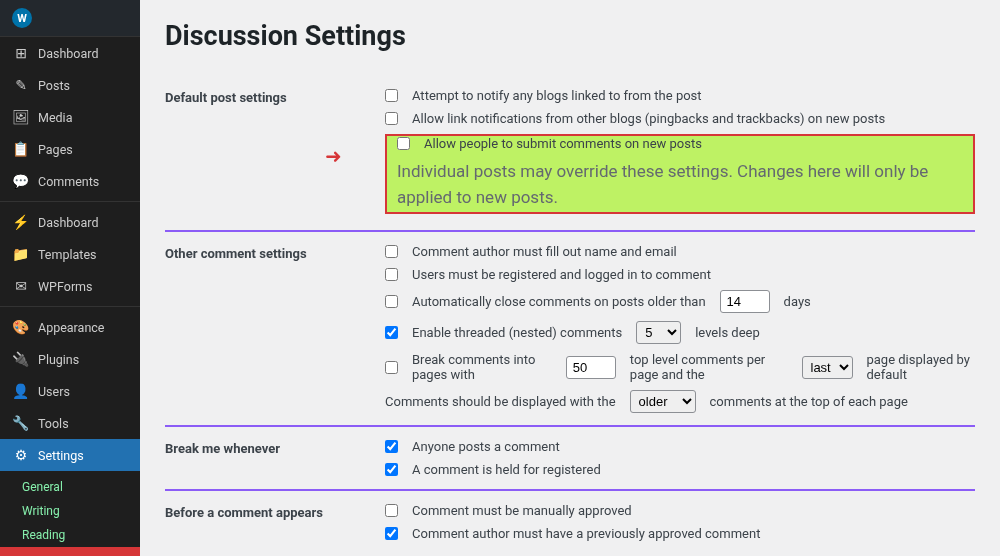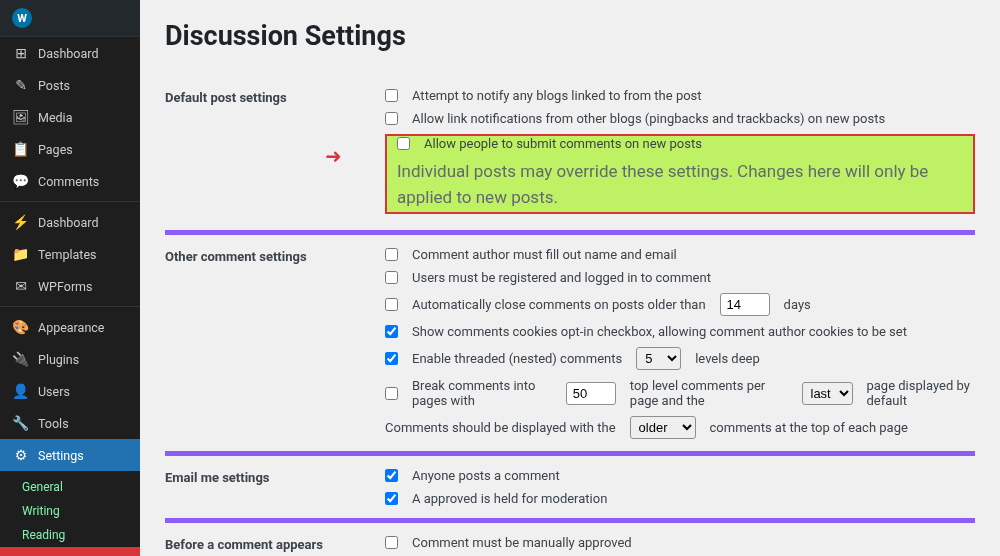--- a/index.html
+++ b/index.html
@@ -70,21 +70,21 @@
     }
 
     
     .settings-section {
       margin-bottom: 0;
     }
     .settings-row {
       display: flex;
       align-items: flex-start;
       padding: 12px 0;
-      border-top: 5px solid #8b5cf6;
+      border-top: 2px solid #8b5cf6;
       gap: 20px;
     }
     .settings-row:first-child { border-top: none; }
     .row-label {
       width: 200px;
       flex-shrink: 0;
       font-weight: 700;
       font-size: 13px;
       padding-top: 2px;
     }
@@ -263,24 +263,20 @@
           <label>Users must be registered and logged in to comment</label>
         </div>
         <div class="checkbox-line">
           <input type="checkbox" style="">
           <label>Automatically close comments on posts older than</label>
           <input type="text" class="inline-input" value="14" style="">
           <span>days</span>
         </div>
         <div class="checkbox-line">
           <input type="checkbox" checked="" style="">
-          <label>Show comments cookies opt-in checkbox, allowing comment author cookies to be set</label>
-        </div>
-        <div class="checkbox-line">
-          <input type="checkbox" checked="" style="">
           <label>Enable threaded (nested) comments</label>
           <select class="inline-select">
             <option>1</option><option>2</option><option>3</option><option>4</option><option selected="">5</option><option>6</option><option>7</option><option>8</option><option>9</option><option>10</option>
           </select>
           <span>levels deep</span>
         </div>
         <div class="checkbox-line">
           <input type="checkbox" style="">
           <label>Break comments into pages with</label>
           <input type="text" class="inline-input" value="50" style="">
@@ -294,37 +290,41 @@
           <span>Comments should be displayed with the</span>
           <select class="inline-select">
             <option selected="">older</option><option>newer</option>
           </select>
           <span>comments at the top of each page</span>
         </div>
       </div>
     </div>
 
     <div class="settings-row">
-      <div class="row-label">Email me settings</div>
+      <div class="row-label">Break me whenever</div>
       <div class="row-content">
         <div class="checkbox-line">
           <input type="checkbox" checked="" style="">
           <label>Anyone posts a comment</label>
         </div>
         <div class="checkbox-line">
           <input type="checkbox" checked="" style="">
-          <label>A approved is held for moderation</label>
+          <label>A comment is held for registered</label>
         </div>
       </div>
     </div>
 
     <div class="settings-row">
       <div class="row-label">Before a comment appears</div>
       <div class="row-content">
         <div class="checkbox-line">
           <input type="checkbox" style="">
           <label>Comment must be manually approved</label>
         </div>
+        <div class="checkbox-line">
+          <input type="checkbox" checked="" style="">
+          <label>Comment author must have a previously approved comment</label>
+        </div>
       </div>
     </div>
 
   </div>
 </div>
 
 </body></html>

